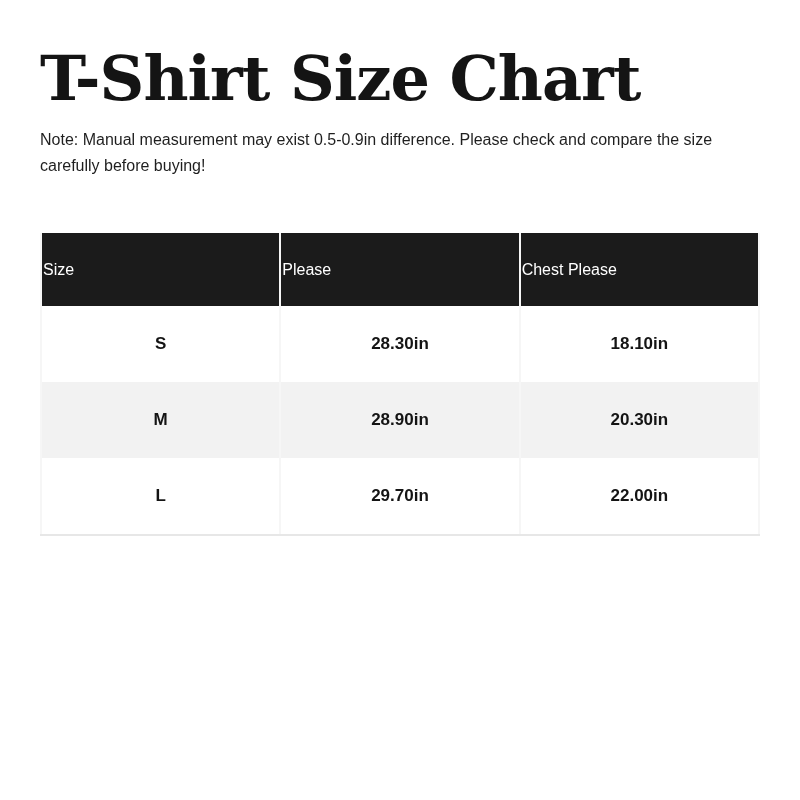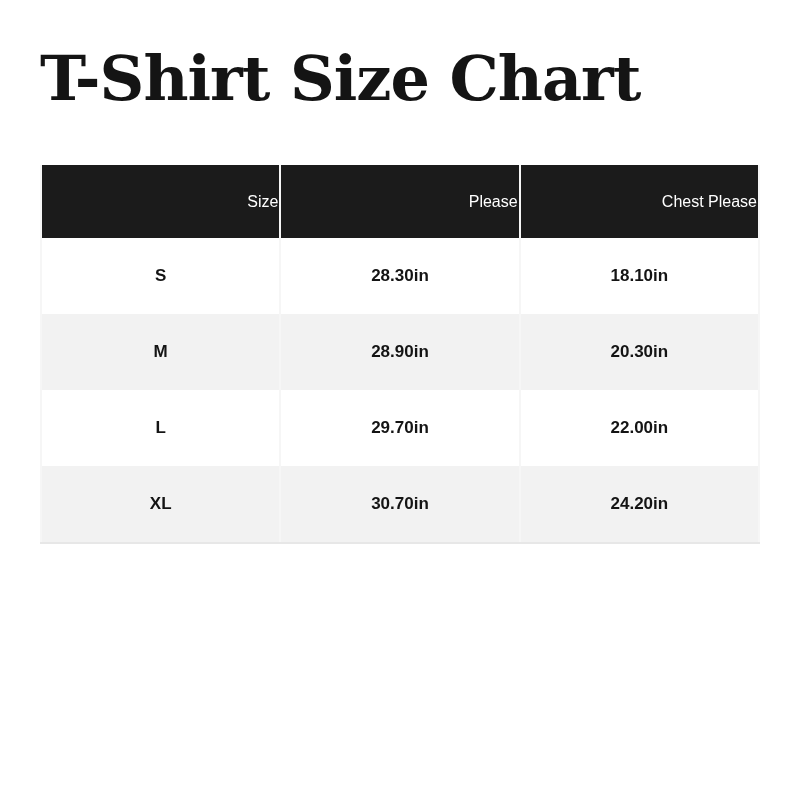--- a/index.html
+++ b/index.html
@@ -44,41 +44,42 @@
     background: #f6f6f6;          
     border-bottom: 2px solid #e7e7e7;
   }
   table.size-table th {
     width: 33.333%;
     height: 73px;
     background: #1b1b1b;
     color: #ffffff;
     font-weight: 400;
     font-size: 16px;
-    text-align: right;
+    text-align: left;
     vertical-align: middle;
   }
   table.size-table td {
     height: 76px;
     text-align: center;
     vertical-align: middle;
     font-weight: 700;
     font-size: 17px;
     color: #141414;
   }
   table.size-table tbody tr:nth-child(odd) td  { background: #ffffff; }
   table.size-table tbody tr:nth-child(even) td { background: #f2f2f2; }
 </style>
 </head>
 <body>
 
 <div class="page">
 
   <h1 class="title">T-Shirt Size Chart</h1>
 
+  <p class="note">Note: Manual measurement may exist 0.5-0.9in difference. Please check and compare the size carefully before buying!</p>
 
   <table class="size-table">
     <thead>
       <tr>
         <th>Size</th>
         <th>Please</th>
         <th>Chest Please</th>
       </tr>
     </thead>
     <tbody>
@@ -90,21 +91,16 @@
       <tr>
         <td>M</td>
         <td>28.90in</td>
         <td>20.30in</td>
       </tr>
       <tr>
         <td>L</td>
         <td>29.70in</td>
         <td>22.00in</td>
       </tr>
-      <tr>
-        <td>XL</td>
-        <td>30.70in</td>
-        <td>24.20in</td>
-      </tr>
     </tbody>
   </table>
 
 </div>
 
 </body></html>

